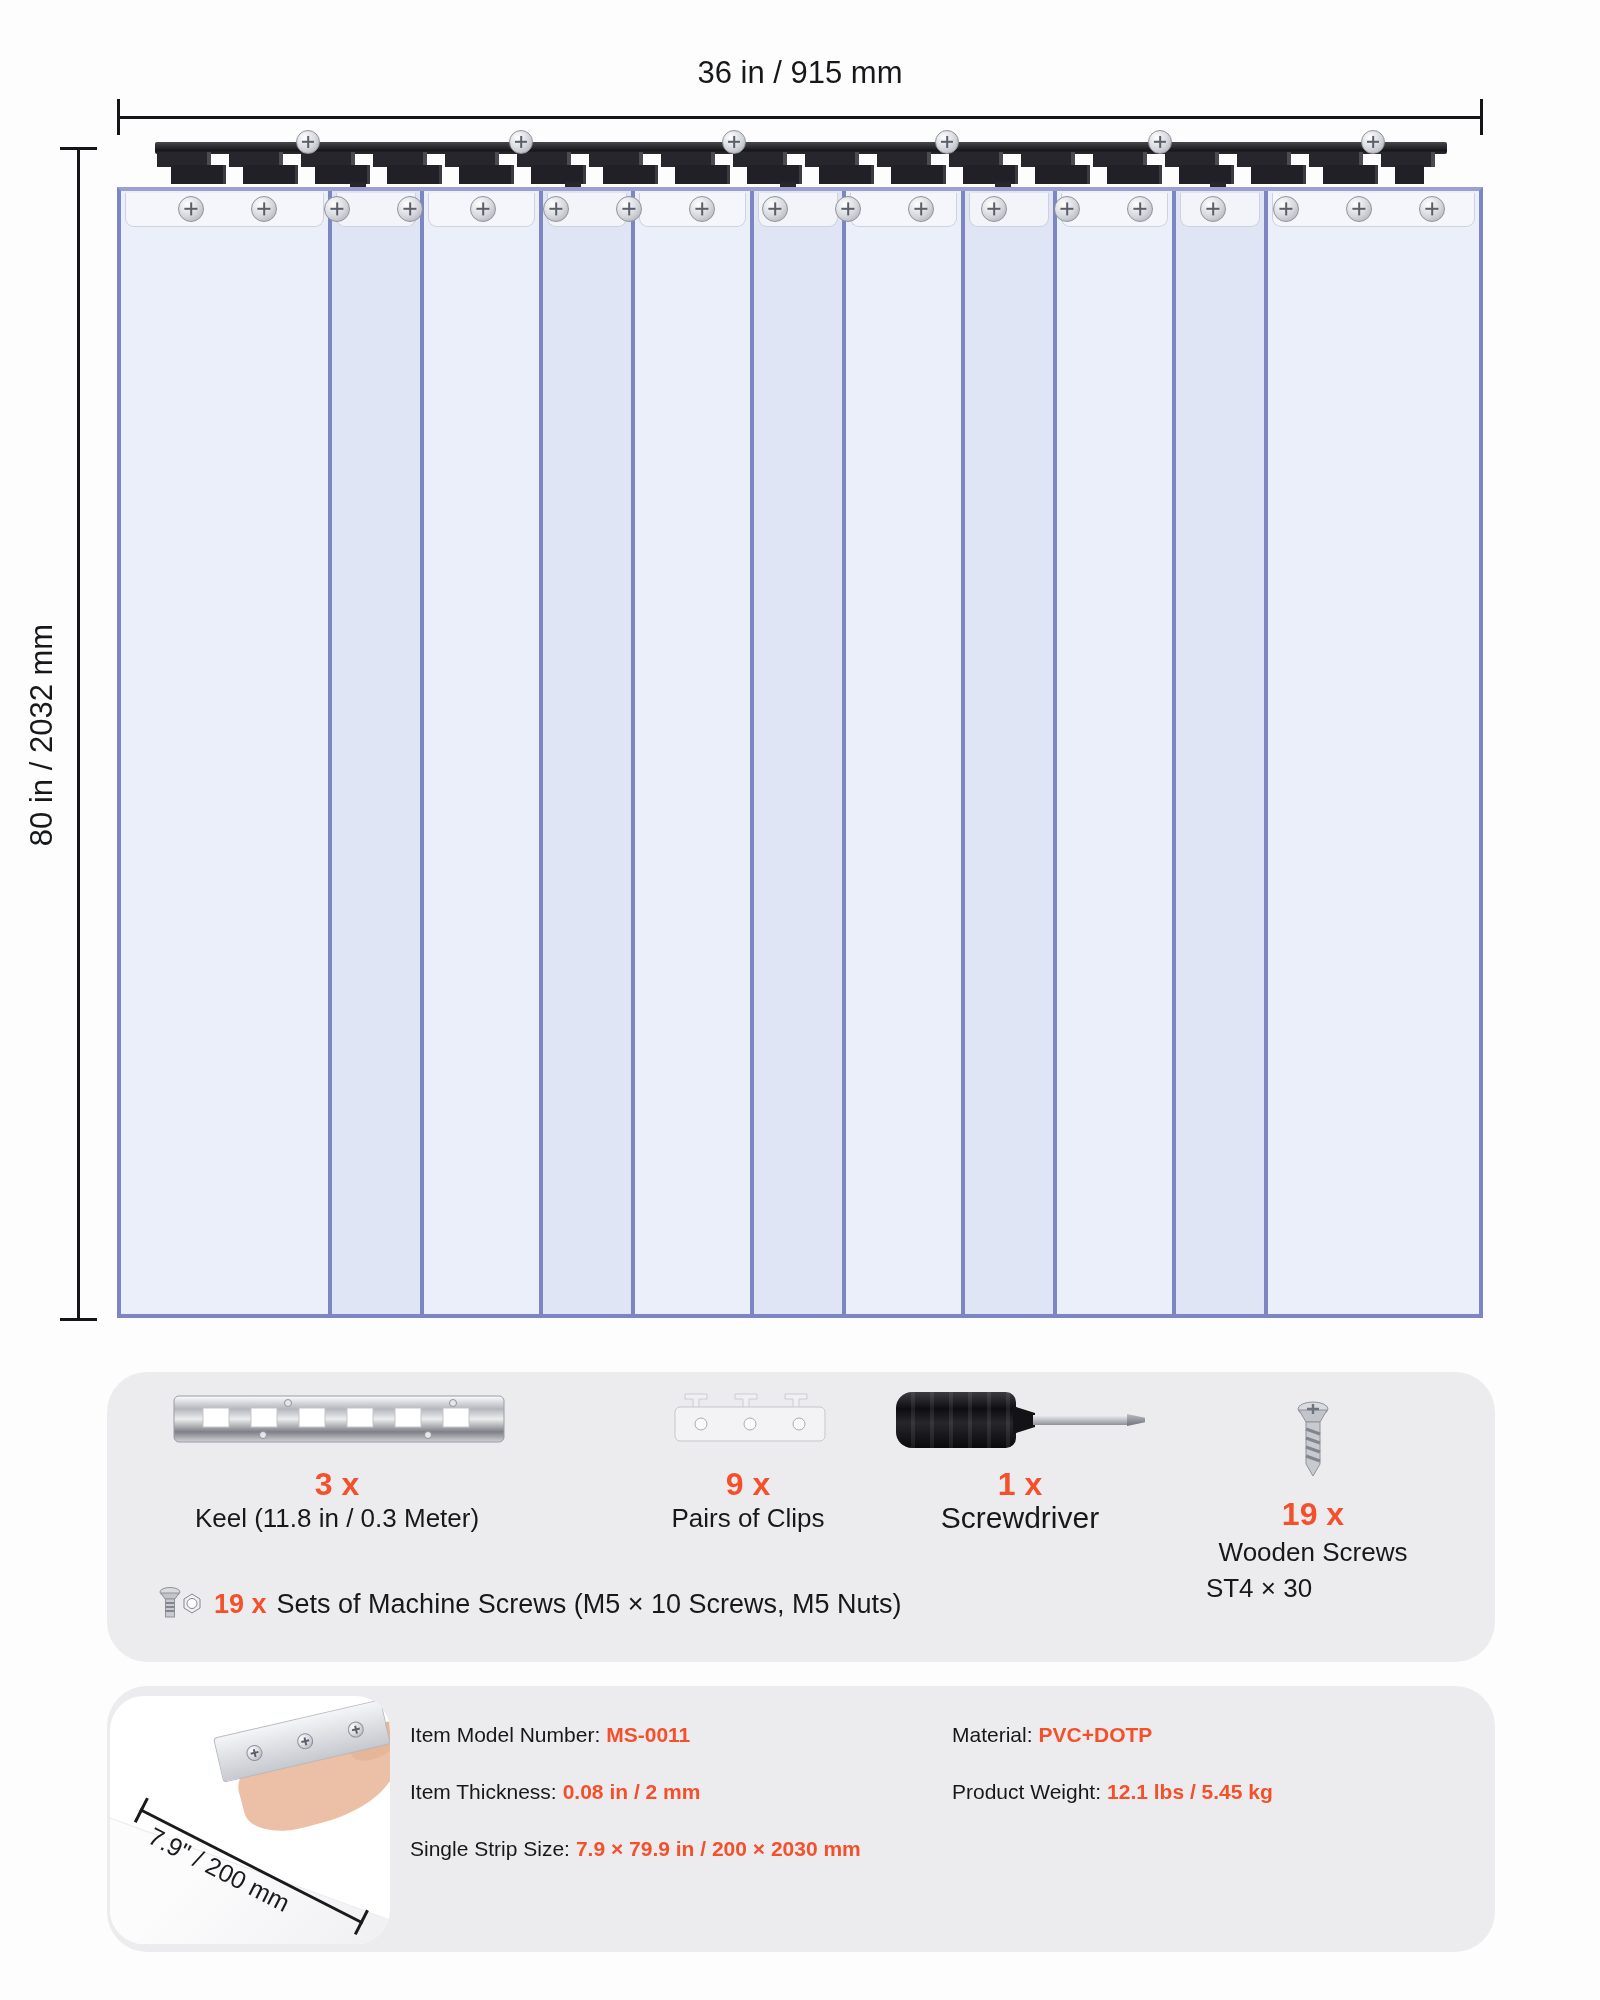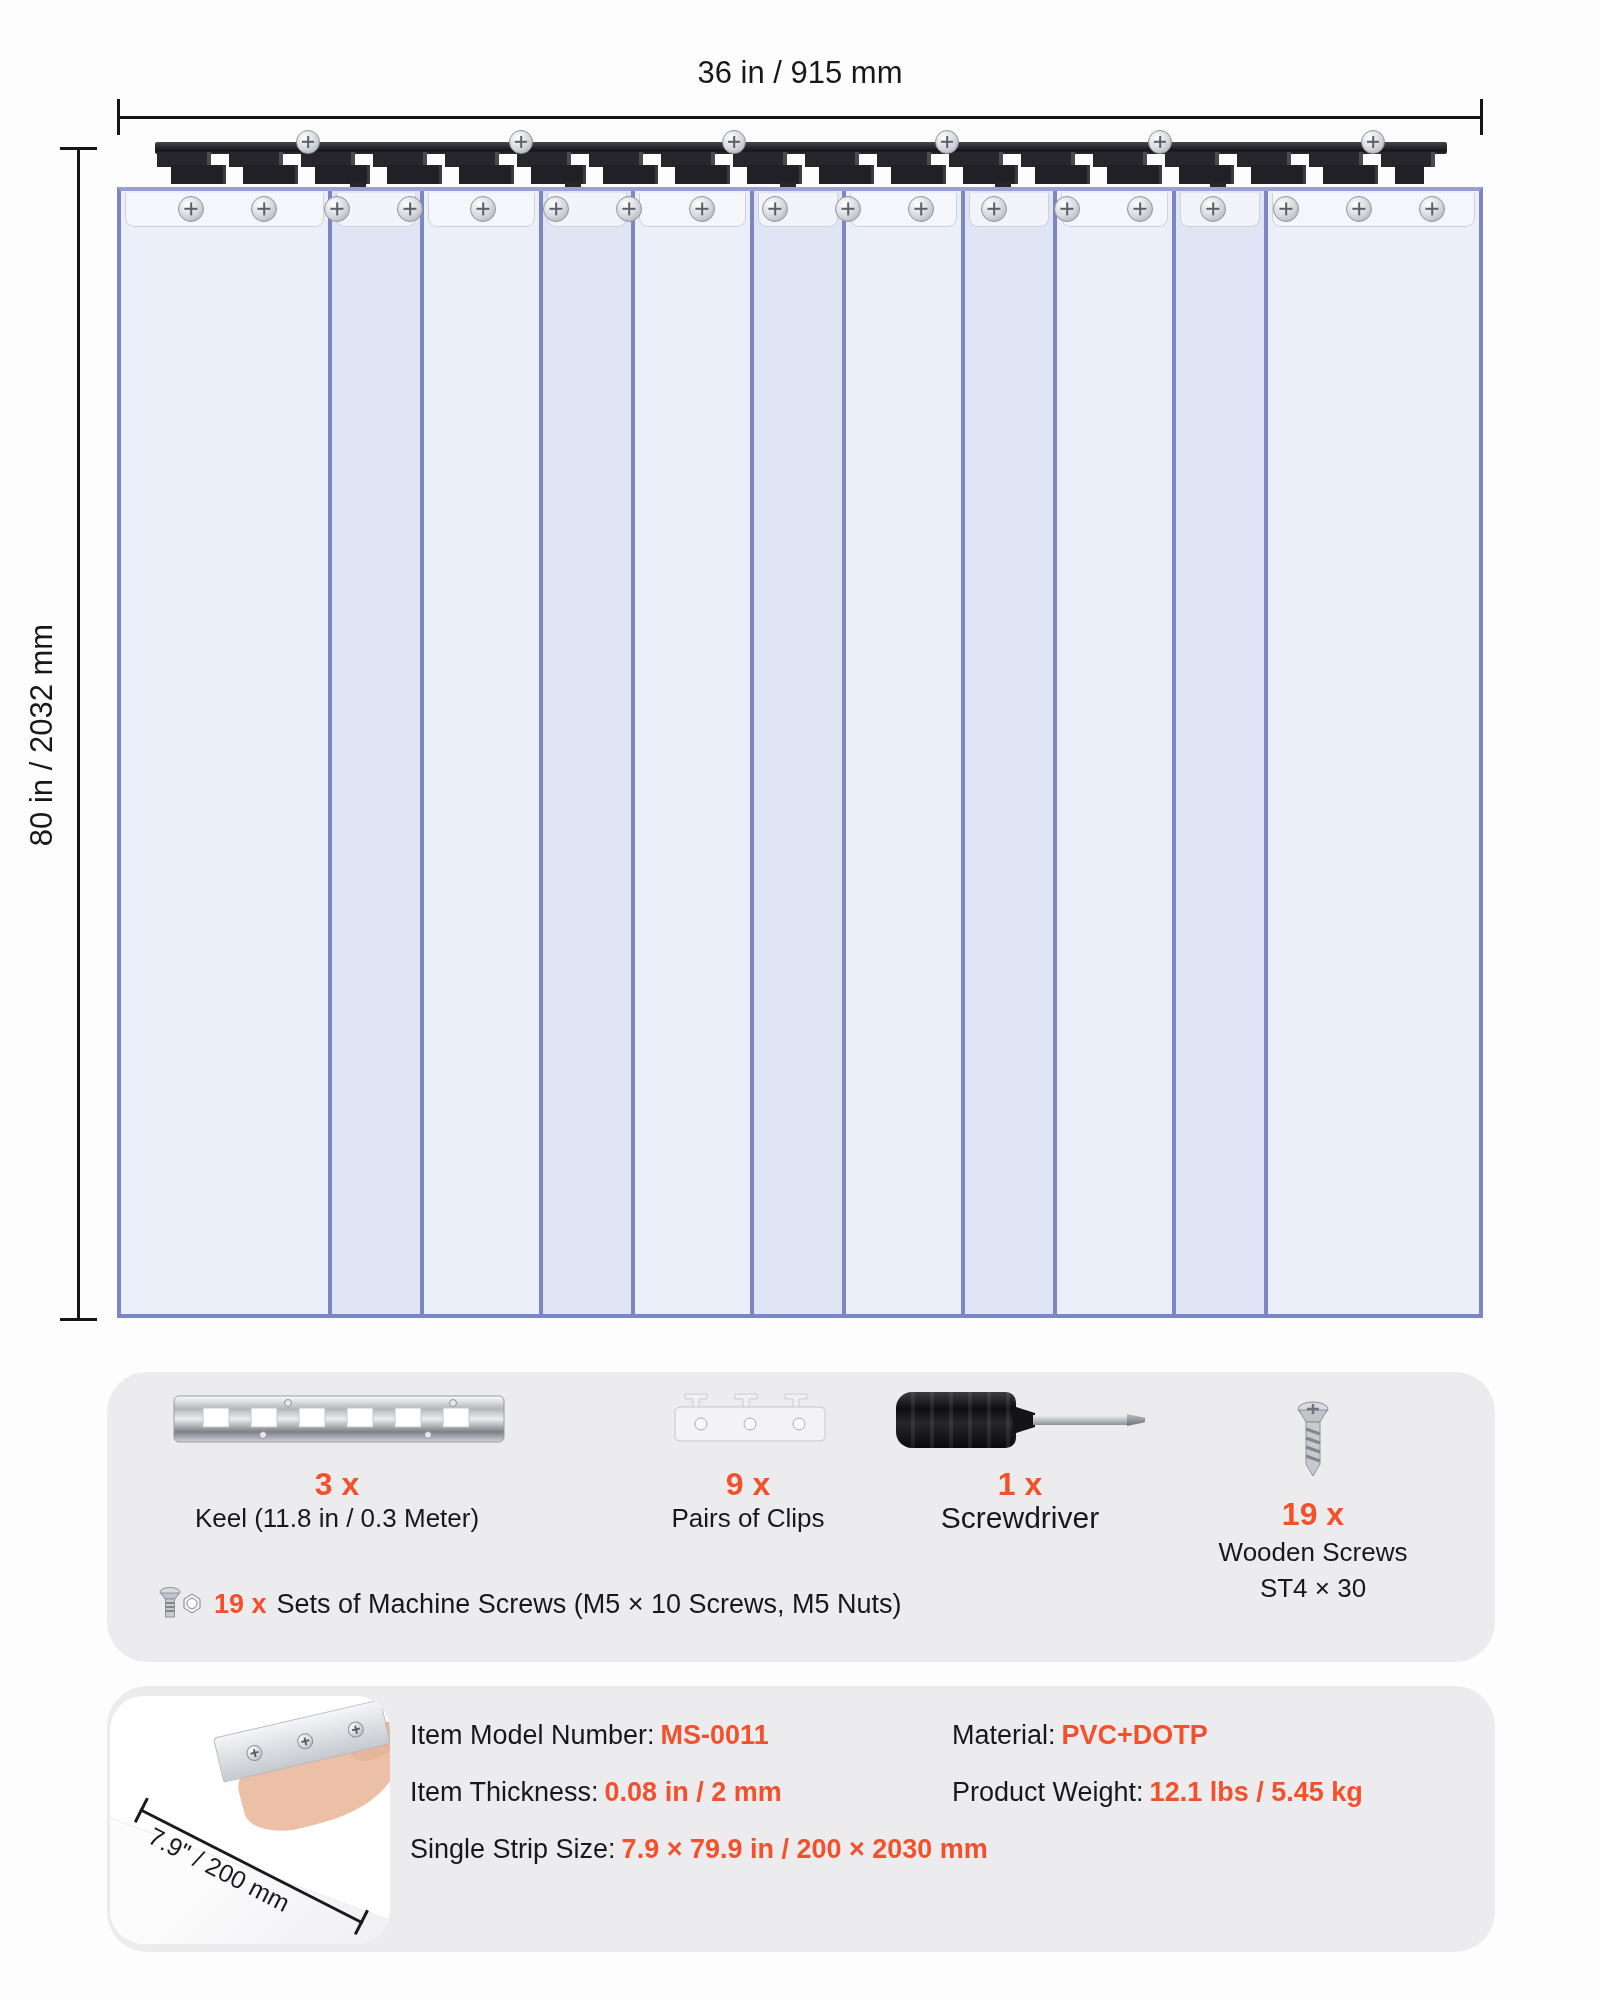--- a/index.html
+++ b/index.html
@@ -64,21 +64,21 @@
      clip-path:polygon(0 0,100% 25%,100% 75%,0 100%);}
   .sd-shaft{position:absolute;left:137px;top:23px;width:96px;height:10px;
      background:linear-gradient(180deg,#f0f1f3,#8e9199);}
   .sd-tip{position:absolute;left:231px;top:22px;width:18px;height:12px;
      background:linear-gradient(180deg,#b9bcc2,#6e7179);clip-path:polygon(0 0,100% 32%,100% 68%,0 100%);}
 
   
   .machine-row{left:158px;top:1586px;display:flex;align-items:center;gap:10px;font-size:27px;}
 
   
-  .spec-line{height:36px;line-height:36px;font-size:27px;white-space:nowrap;}
+  .spec-line{height:36px;line-height:36px;font-size:21px;white-space:nowrap;}
   .spec-val{font-weight:bold;margin-left:6px;}
   .accent{color:#F4502B;}
 
   
   .thumb{left:110px;top:1696px;width:280px;height:248px;border-radius:34px;background:#ffffff;overflow:hidden;}
   .thumb-sheet{position:absolute;left:-70px;top:96px;width:430px;height:330px;
      background:linear-gradient(115deg,#fcfcfd 30%,#ececef 78%);
      border:1px solid #e9e9ec;transform:rotate(20deg);transform-origin:left top;}
   .thumb-hand{position:absolute;left:128px;top:38px;width:162px;height:88px;background:#ecc0a6;
      border-radius:48% 52% 62% 38%;transform:rotate(-15deg);}
@@ -232,21 +232,21 @@
 
   <svg class="abs" style="left:1291px;top:1400px;" width="44" height="82" viewBox="0 0 44 82">
     <ellipse cx="22" cy="9" rx="15" ry="7" fill="#d9dbdf" stroke="#8f929a"></ellipse>
     <path d="M8 10 L36 10 L29 22 L15 22 Z" fill="#c2c4ca" stroke="#8f929a"></path>
     <path d="M22 4 v10 M16 9 h12" stroke="#6f737c" stroke-width="2.4"></path>
     <path d="M15 22 L29 22 L29 64 L22 76 L15 64 Z" fill="#c8cad0" stroke="#8f929a"></path>
     <path d="M15 29 L29 34 M15 38 L29 43 M15 47 L29 52 M15 56 L29 61" stroke="#83868e" stroke-width="3"></path>
   </svg>
   <div class="abs qty accent" style="left:1163px;top:1496px;width:300px;">19 x</div>
   <div class="abs part-name" style="left:1143px;top:1537px;width:340px;">Wooden Screws</div>
-  <div class="abs part-name" style="left:1163px;top:1573px;width:300px;">ST4 × 30</div>
+  <div class="abs part-name" style="left:1109px;top:1573px;width:300px;">ST4 × 30</div>
 
   <div class="abs machine-row">
     <svg width="46" height="36" viewBox="0 0 46 36">
       <ellipse cx="12" cy="6" rx="10" ry="4.5" fill="#d9dbdf" stroke="#8f929a"></ellipse>
       <path d="M3 7 L21 7 L17 13 L7 13 Z" fill="#c2c4ca" stroke="#8f929a"></path>
       <rect x="7.5" y="13" width="9" height="18" fill="#c8cad0" stroke="#8f929a"></rect>
       <path d="M7.5 17 h9 M7.5 21 h9 M7.5 25 h9" stroke="#83868e" stroke-width="2"></path>
       <path d="M34 8 l8 5 v9 l-8 5 l-8 -5 v-9 z" fill="#f0f0f2" stroke="#84878f"></path>
       <circle cx="34" cy="17.5" r="5" fill="#ffffff" stroke="#84878f"></circle>
     </svg>

